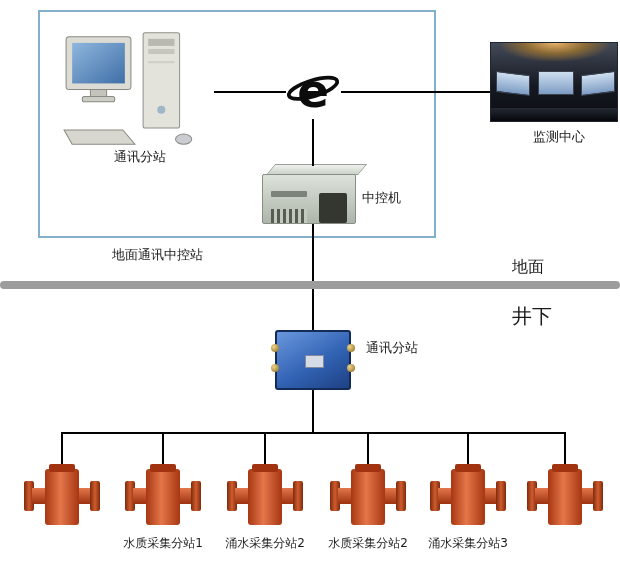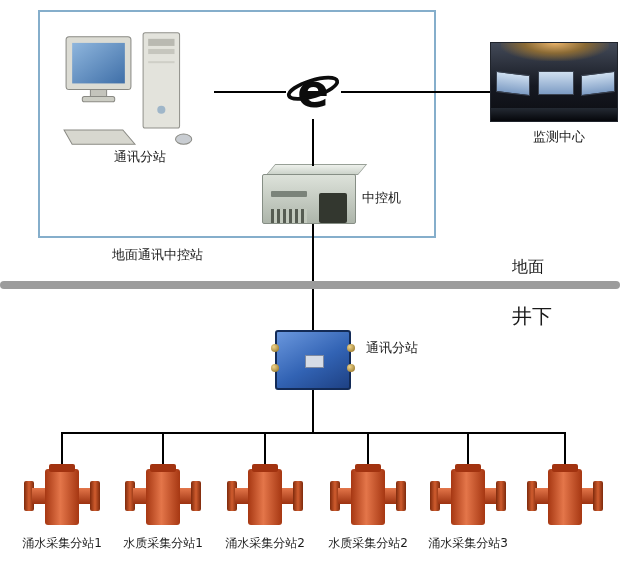--- a/index.html
+++ b/index.html
@@ -186,19 +186,18 @@
     <div class="dev-top"></div>
   </div>
   <div class="device" style="left:527px">
     <div class="dev-flange fl-l"></div>
     <div class="dev-pipe"></div>
     <div class="dev-flange fl-r"></div>
     <div class="dev-body"></div>
     <div class="dev-top"></div>
   </div>
 
-  <div class="dev-lbl" style="left:14px">涌水采集分站1</div>
   <div class="dev-lbl" style="left:115px">水质采集分站1</div>
   <div class="dev-lbl" style="left:217px">涌水采集分站2</div>
   <div class="dev-lbl" style="left:320px">水质采集分站2</div>
   <div class="dev-lbl" style="left:420px">涌水采集分站3</div>
 
 </div>
 
 </body></html>

